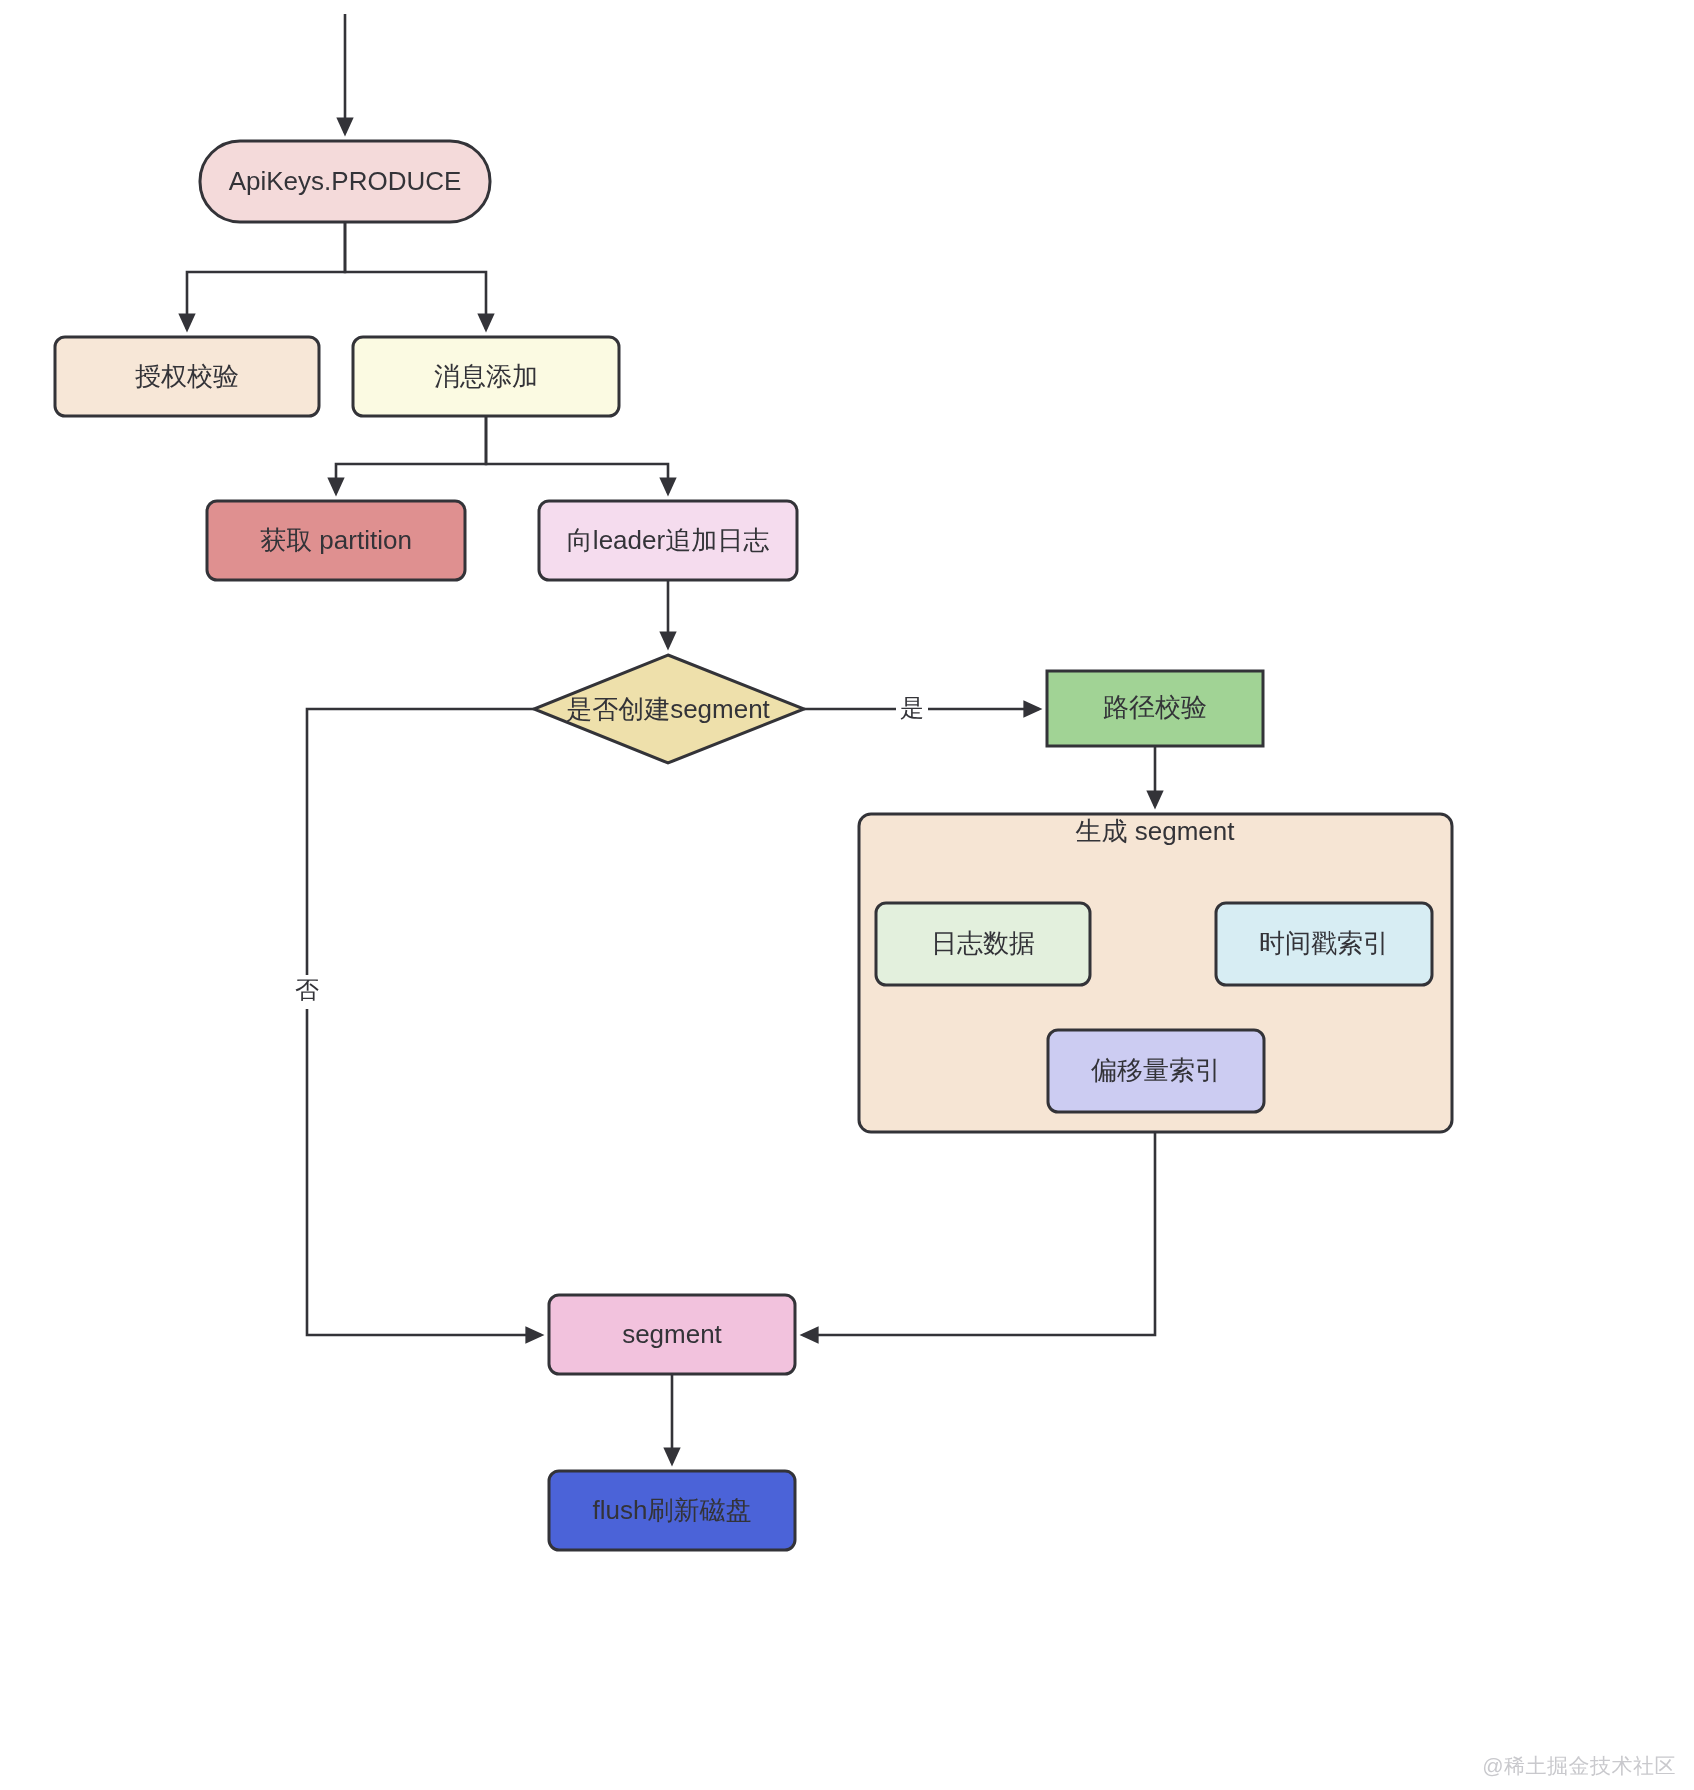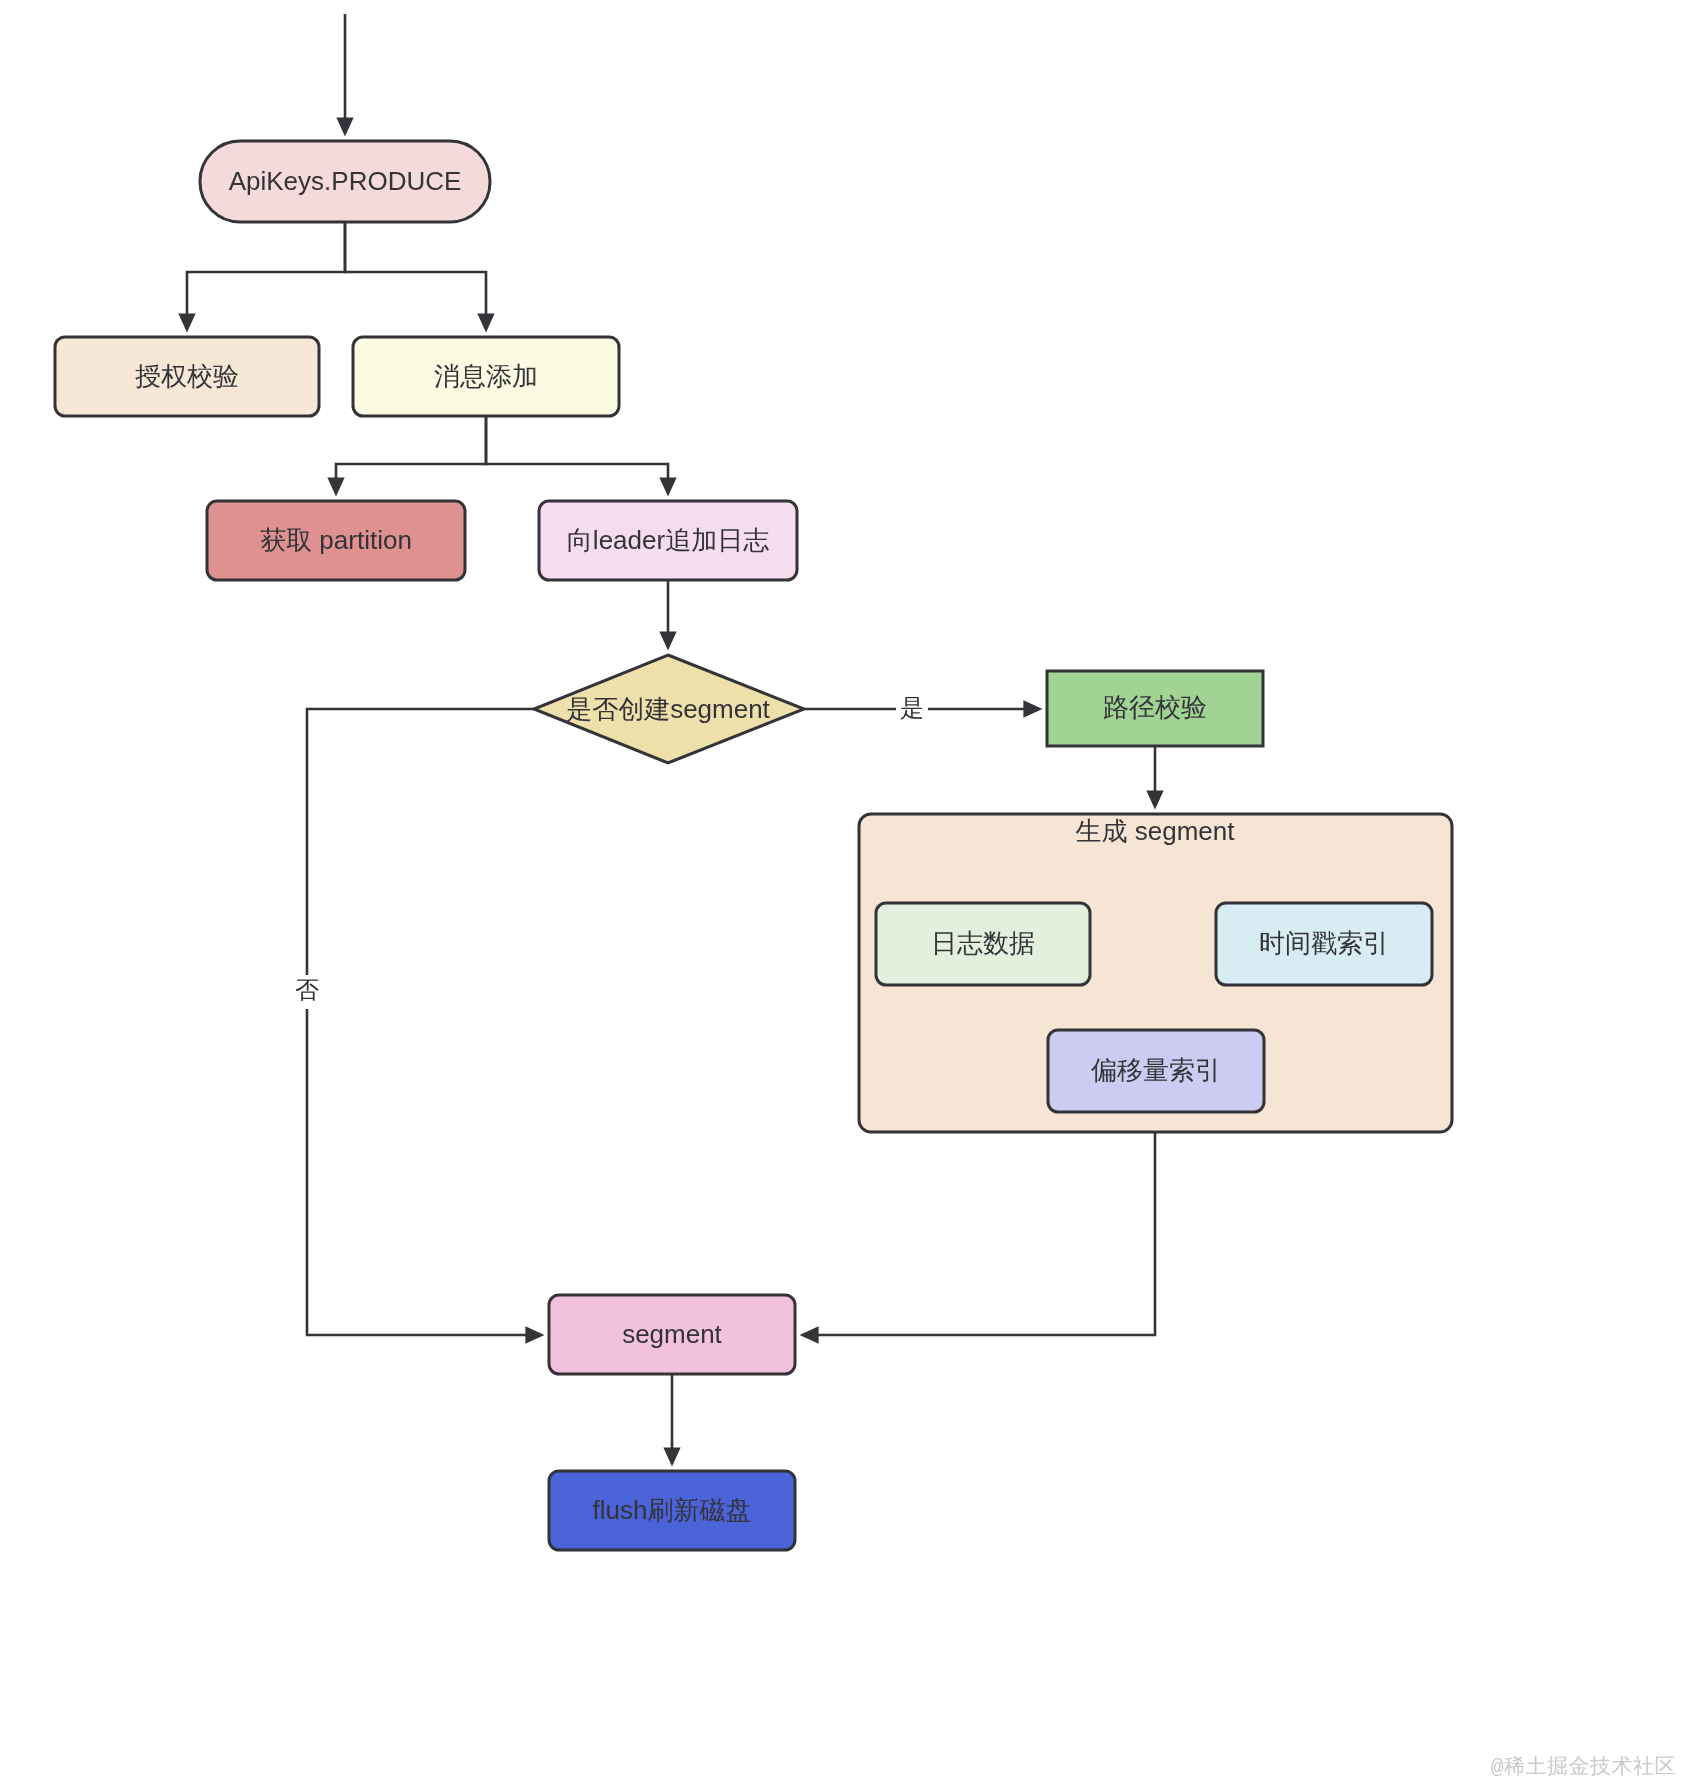--- a/index.html
+++ b/index.html
@@ -56,21 +56,21 @@
     text-anchor: middle;
     dominant-baseline: middle;
   }
   .edge-label-bg {
     fill: #ffffff;
   }
   .watermark {
     position: absolute;
     right: 18px;
     bottom: 10px;
-    font-family: Liberation Mono, monospace;
+    font-family: Liberation Sans, sans-serif;
     font-size: 21px;
     color: #c9c9cd;
     letter-spacing: 0.5px;
     user-select: none;
   }
 </style>
 </head>
 <body>
 
 <div id="diagram-root">

